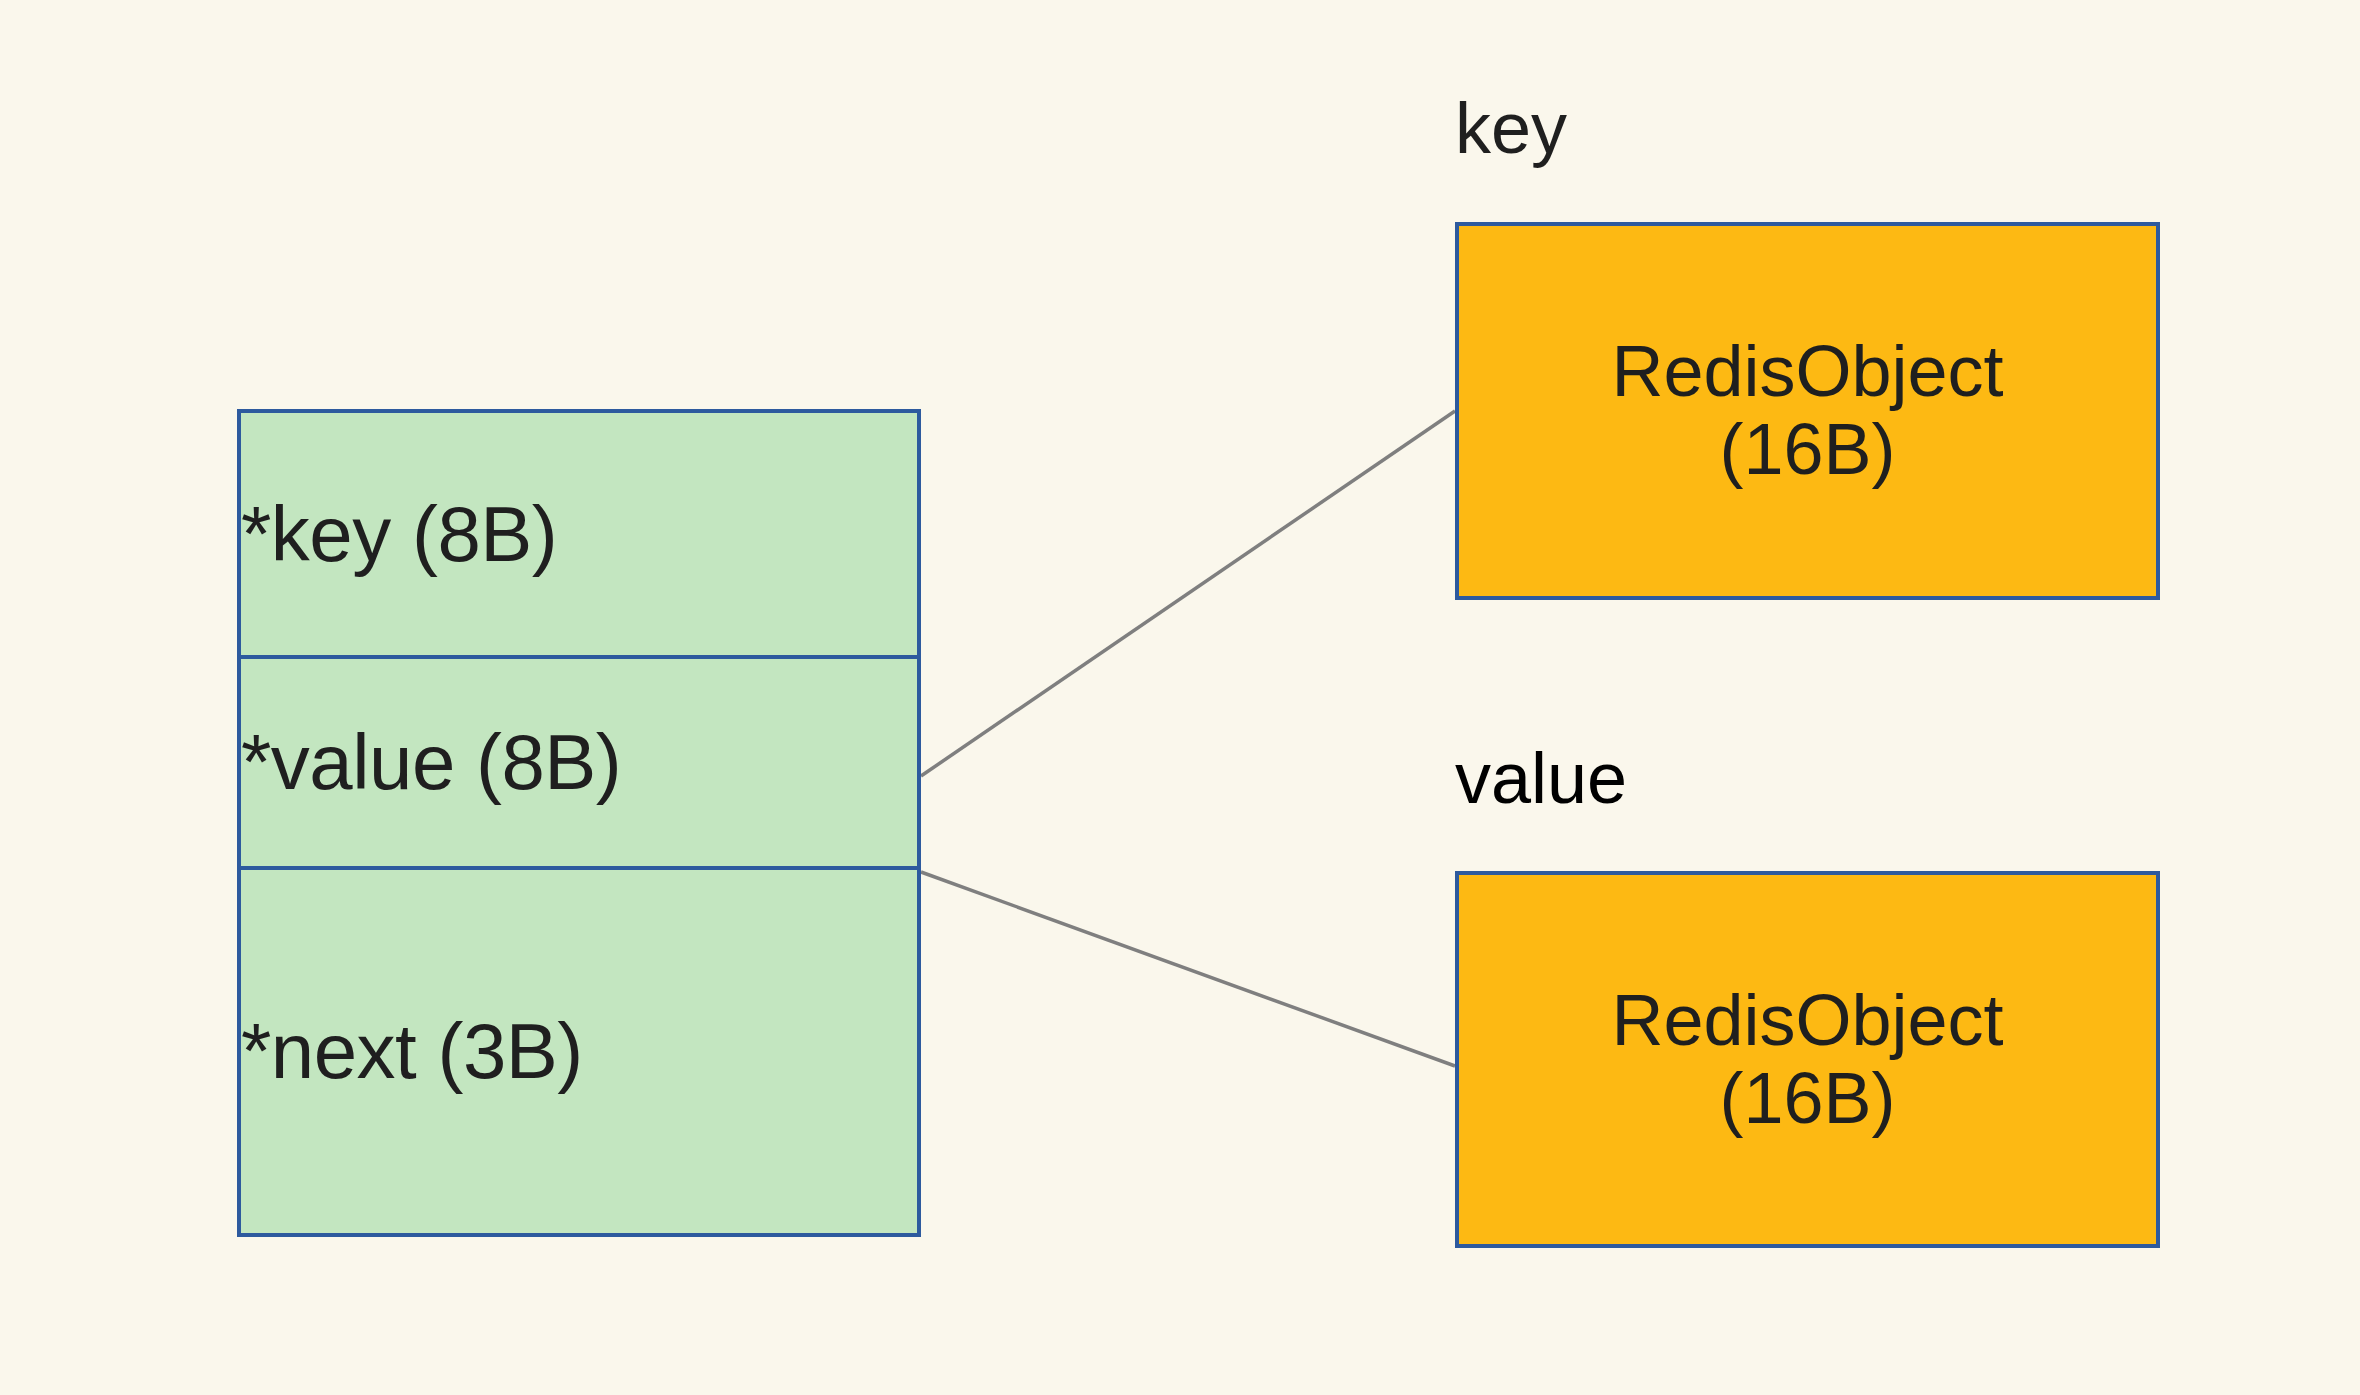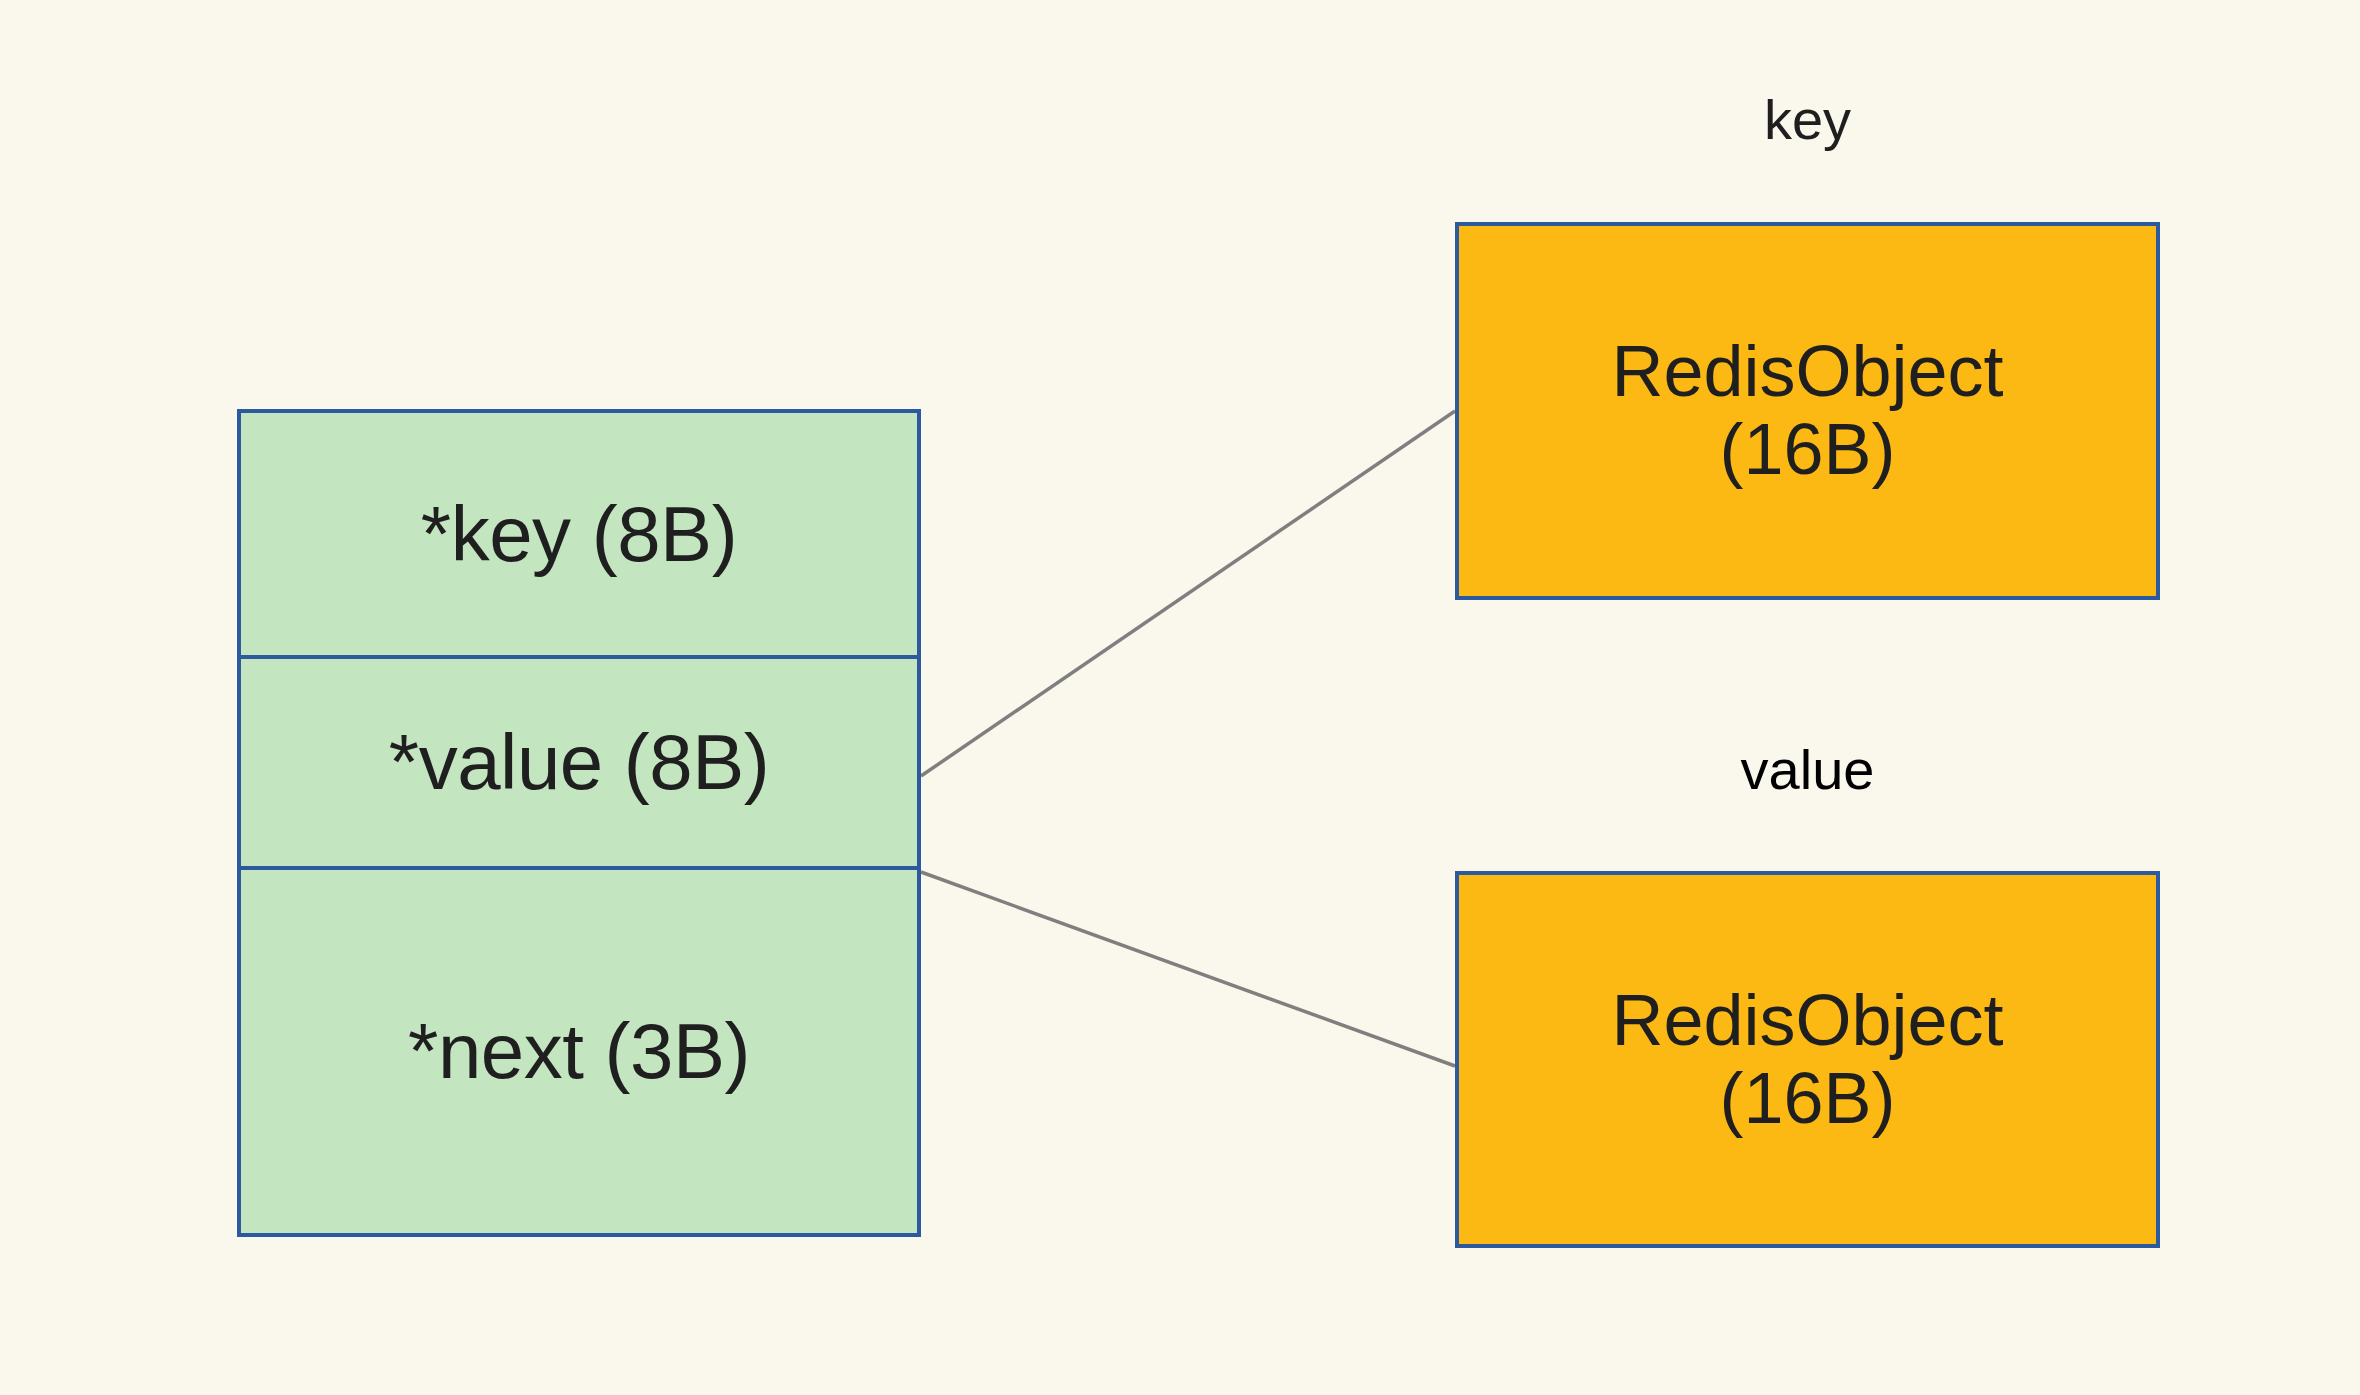--- a/index.html
+++ b/index.html
@@ -38,21 +38,20 @@
     box-sizing: border-box;
     border: 4px solid #2d5a9e;
     background: #c3e6c0;
     display: flex;
     flex-direction: column;
   }
   .field {
     box-sizing: border-box;
     display: flex;
     align-items: center;
-    justify-content: center;
     background: #c3e6c0;
     color: #1f1f1f;
     font-size: 78px;
     letter-spacing: -0.5px;
     white-space: nowrap;
   }
   .field.f0 { height: 242px; }
   .field.f1 { height: 215px; border-top: 4px solid #2d5a9e; border-bottom: 4px solid #2d5a9e; }
   .field.f2 { flex: 1 1 auto; }
 
@@ -75,24 +74,24 @@
     white-space: nowrap;
   }
   .robj.key   { top: 222px; height: 378px; }
   .robj.value { top: 871px; height: 377px; }
   .robj .ln { display: block; }
 
   
   .caption {
     position: absolute;
     color: #1f1f1f;
-    font-size: 56px;
+    font-size: 72px;
     line-height: 1;
     white-space: nowrap;
-    text-align: center;
+    text-align: left;
   }
   .caption.key-cap   { left: 1455px; width: 705px; top: 92px; }
   .caption.value-cap { left: 1455px; width: 705px; top: 742px; }
 </style>
 </head>
 <body style="background: rgb(250, 247, 236);">
 
 <div id="stage" style="background: rgb(250, 247, 236);">
 
   <svg id="wires" viewBox="0 0 2360 1395" width="2360" height="1395" xmlns="http://www.w3.org/2000/svg">

